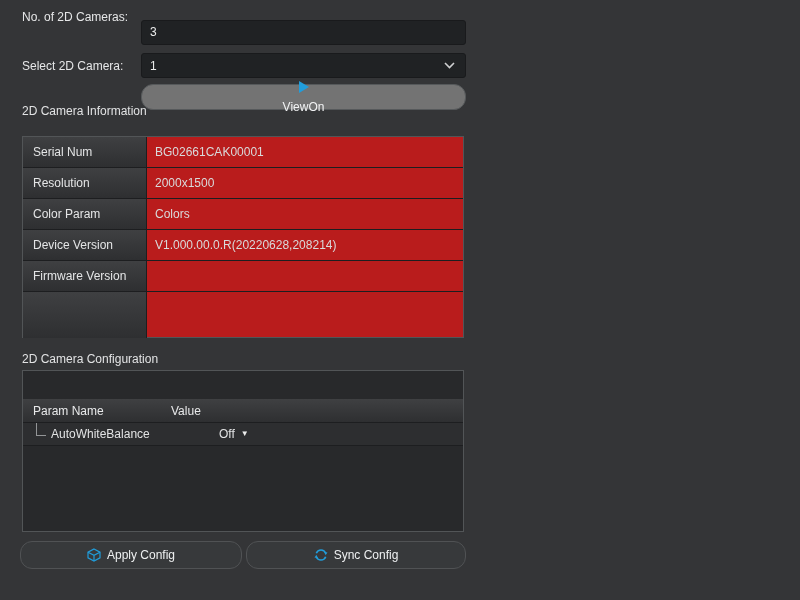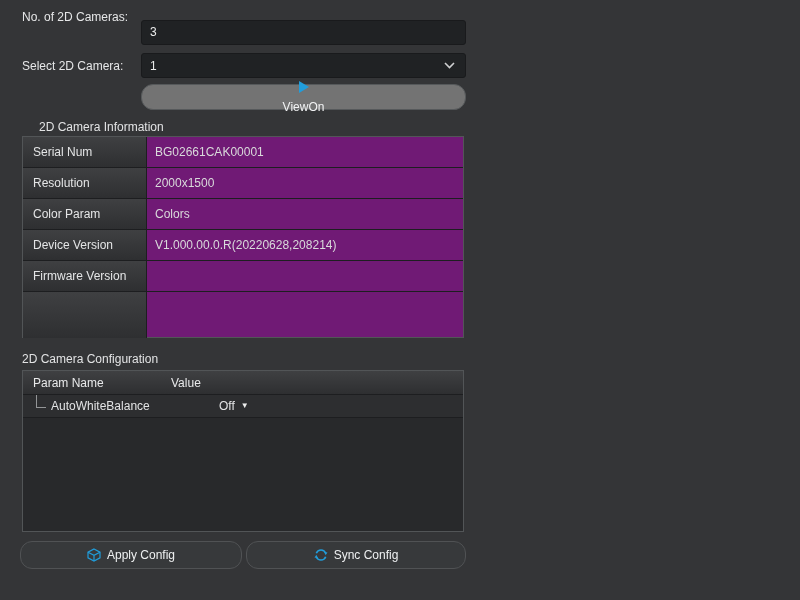--- a/index.html
+++ b/index.html
@@ -34,26 +34,26 @@
     display:flex; align-items:center; justify-content:center; gap:7px;
     font-size:12px; color:#f2f3f4; cursor:pointer;flex-direction:column;
   }
   .play-tri {
     width:0; height:0;
     border-top:6px solid transparent; border-bottom:6px solid transparent;
     border-left:10px solid #219ddb;
   }
 
   .section-title { position:absolute; left:22px; font-size:12px; color:#e2e3e4; }
-  .title-info   { top:120px;margin-left:17px; }
+  .title-info   { top:104px; }
   .title-config { top:352px; }
 
   .info-table {
     position:absolute; left:22px; top:136px; width:442px; height:202px;
-    background:#701a75; border:1px solid #525557;
+    background:#b91c1c; border:1px solid #525557;
   }
   .info-row { display:flex; height:31px; }
   .info-row .label-cell {
     width:124px; min-width:124px;
     background:linear-gradient(#3f4042,#2e2f31);
     border-bottom:1px solid #1d1e20; border-right:1px solid #1d1e20;
     display:flex; align-items:center; padding-left:10px;
     font-size:12px; color:#e4e5e6;
   }
   .info-row .value-cell {
@@ -66,21 +66,21 @@
   .info-row.extra .label-cell { border-bottom:none; }
 
   .config-table {
     position:absolute; left:22px; top:370px; width:442px; height:162px;
     background:#28292b; border:1px solid #525557;
   }
   .config-header {
     display:flex; height:24px;
     background:linear-gradient(#3f4042,#2e2f31);
     border-bottom:1px solid #1d1e20;
-    font-size:12px; color:#e8e9ea; align-items:center;
+    font-size:12px; color:#e8e9ea; align-items:center;margin-top:28px;
   }
   .config-header .col-param { width:138px; min-width:138px; padding-left:10px; }
   .config-header .col-value { padding-left:10px; }
   .config-row {
     display:flex; height:23px; background:#2d2e30;
     border-bottom:1px solid #1d1e20;
     font-size:12px; color:#e2e3e4; align-items:stretch;gap:48px;
   }
   .param-cell { width:138px; min-width:138px; display:flex; align-items:center; }
   .branch { position:relative; width:28px; height:100%; }

